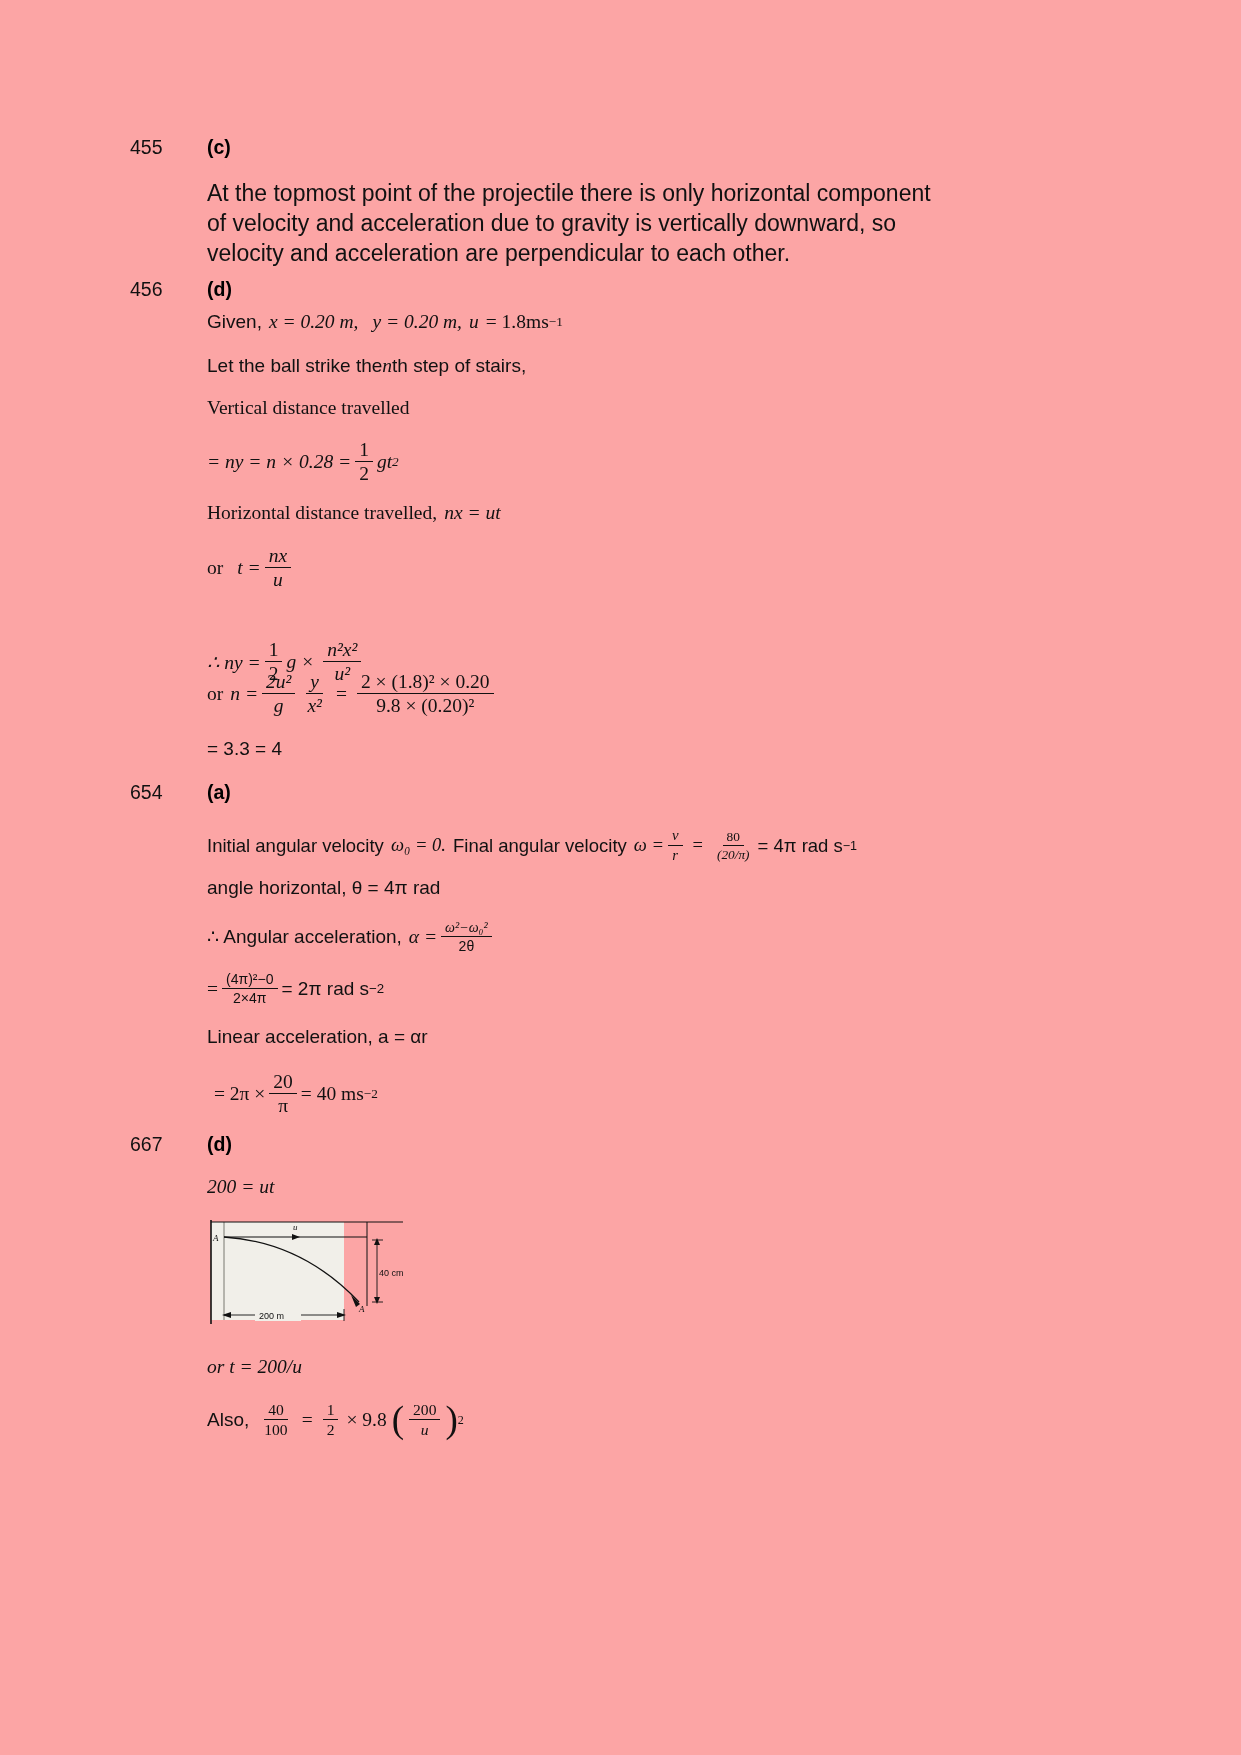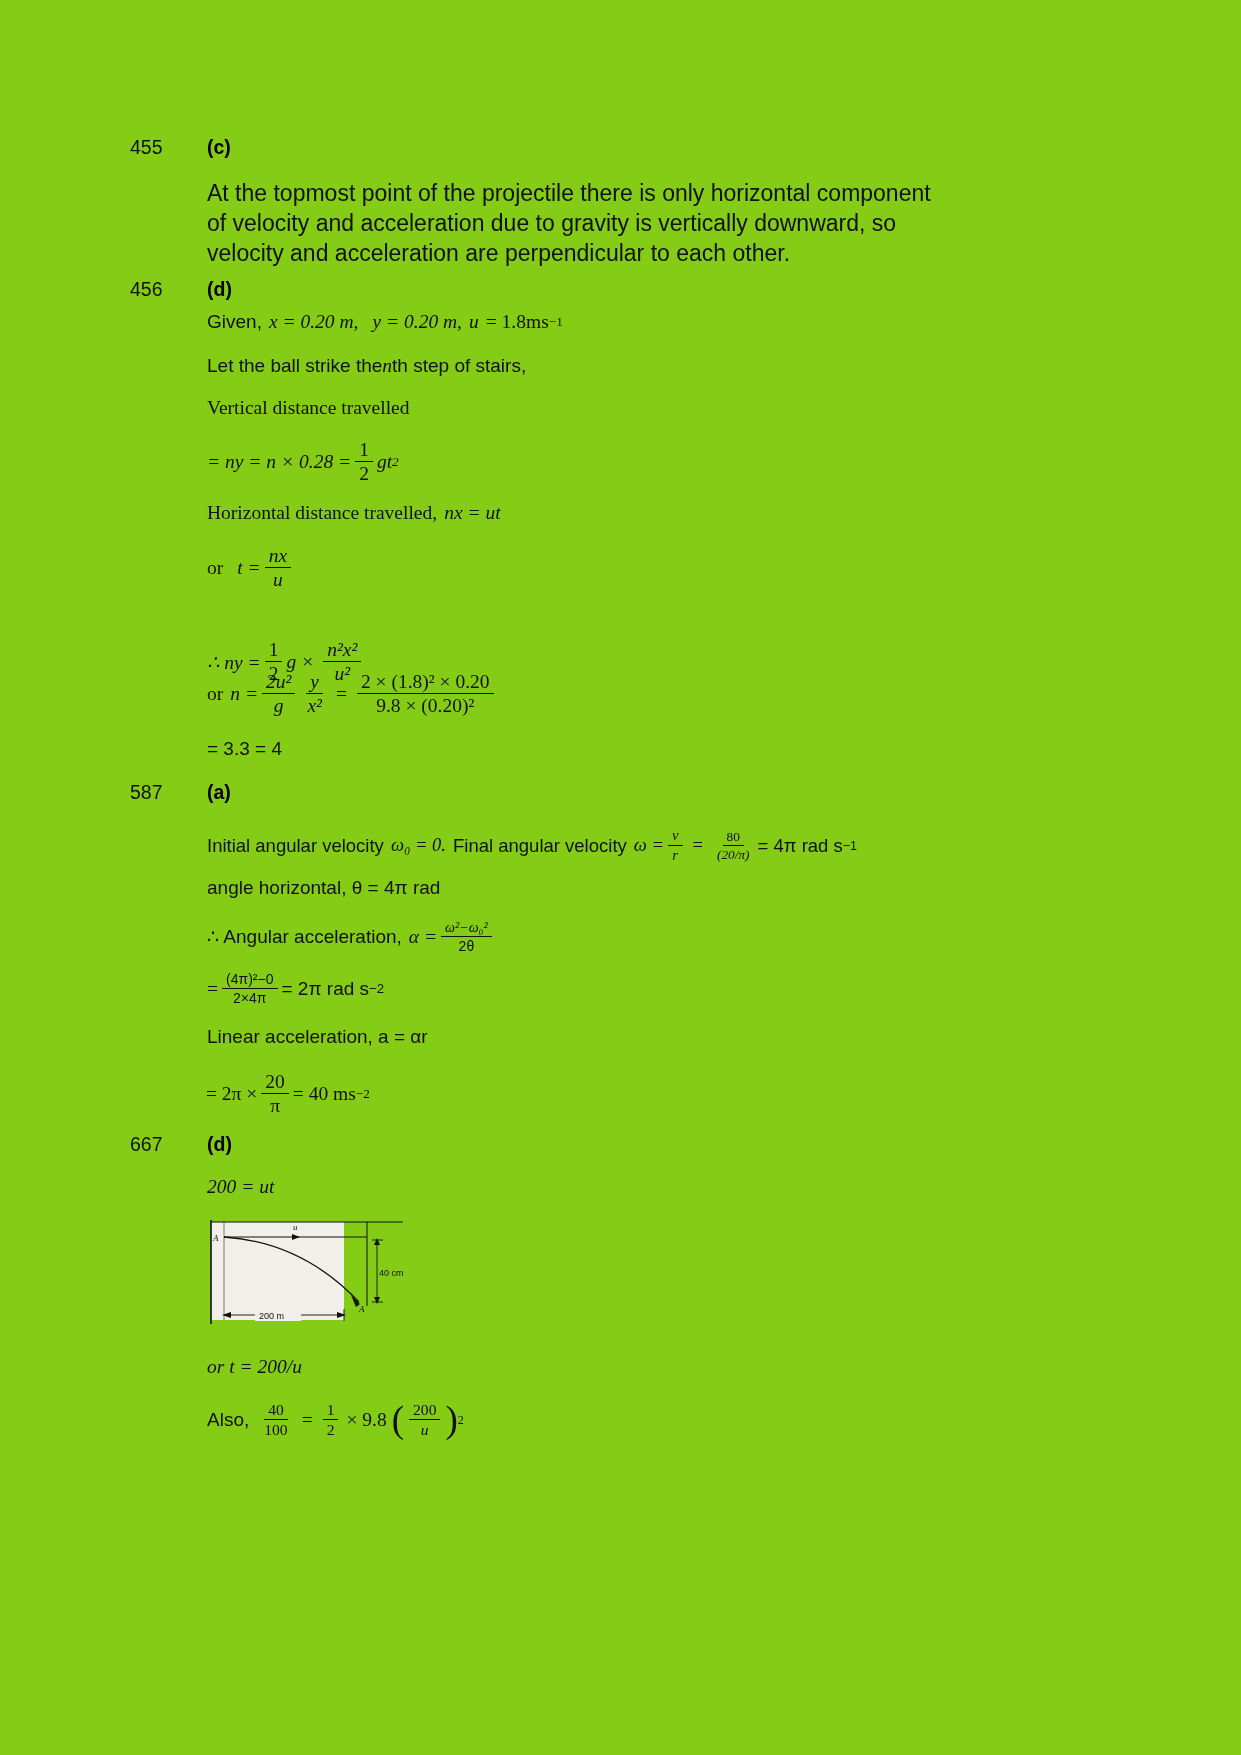--- a/index.html
+++ b/index.html
@@ -12,21 +12,21 @@
     height: 1755px;
     font-family: "Liberation Sans", sans-serif;
     color: #000000;
     position: relative;
     overflow: hidden;
   }
   .page {
     position: relative;
     width: 1241px;
     height: 1755px;
-    background: #84cc16;
+    background: #fca5a5;
   }
 
   
   .qnum {
     position: absolute;
     left: 130px;
     width: 70px;
     text-align: left;
     font-size: 19.5px;
     font-family: "Liberation Sans", sans-serif;
@@ -201,21 +201,21 @@
     <span class="frac">
       <span class="num up">2 × (1.8)² × 0.20</span>
       <span class="den up">9.8 × (0.20)²</span>
     </span>
   </div>
 
   <div class="body-col mathline" style="top:738px;">
     <span class="sans" style="font-size:19px;">= 3.3 = 4</span>
   </div>
 
-  <div class="qnum" style="top:781px;">587</div>
+  <div class="qnum" style="top:781px;">654</div>
   <div class="body-col" style="top:781px;">
     <div class="ans">(a)</div>
   </div>
 
   <div class="body-col mathline" style="top:828px; font-size:18.5px;">
     <span class="sans">Initial angular velocity</span>
     <span class="sp"></span>
     <span class="it">ω₀ = 0.</span>
     <span class="sp"></span>
     <span class="sans">Final angular velocity</span>
@@ -255,21 +255,21 @@
       <span class="den sans">2×4π</span>
     </span>
     <span class="sans" style="font-size:19px;">= 2π rad s</span>
       <span class="sup sans">−2</span>
   </div>
 
   <div class="body-col mathline" style="top:1026px;">
     <span class="sans" style="font-size:19px;">Linear acceleration, a = αr</span>
   </div>
 
-  <div class="mathline" style="position:absolute; left:206px; top:1072px;">
+  <div class="mathline" style="position:absolute; left:214px; top:1072px;">
     <span class="up">= 2π ×</span>
     <span class="frac">
       <span class="num up">20</span>
       <span class="den up">π</span>
     </span>
     <span class="up">= 40 ms</span>
       <span class="sup up">−2</span>
   </div>
 
   <div class="qnum" style="top:1133px;">667</div>

